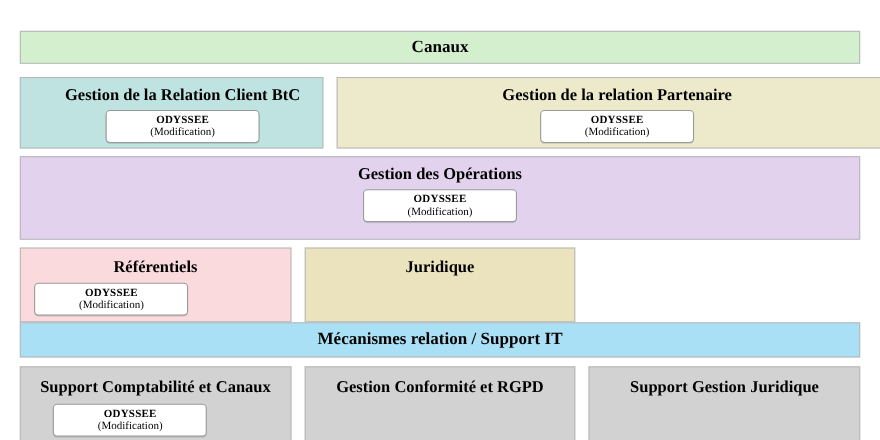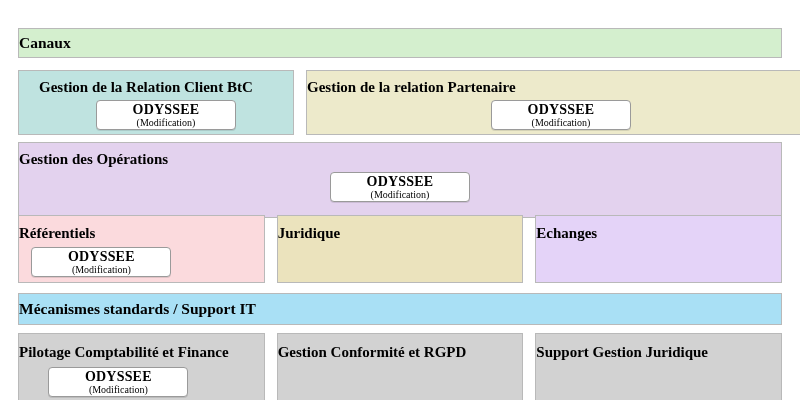--- a/index.html
+++ b/index.html
@@ -31,21 +31,21 @@
     border: 1px solid #b9b9b9;
     display: flex;
     flex-direction: column;
     align-items: center;
     overflow: hidden;
   }
   .block-title {
     font-weight: bold;
     font-size: 15px;
     color: #000000;
-    text-align: left;
+    text-align: center;
     line-height: 1.15;
     width: 100%;
   }
   .band .block-title {
     font-size: 15.5px;
   }
   .odyssee {
     box-sizing: border-box;
     background: #ffffff;
     border: 1px solid #9a9a9a;
@@ -54,35 +54,35 @@
     height: 30px;
     display: flex;
     flex-direction: column;
     align-items: center;
     justify-content: center;
     line-height: 1.0;
     box-shadow: 0 1px 0 rgba(0,0,0,0.10);
   }
   .odyssee .ody-name {
     font-weight: bold;
-    font-size: 14px;
+    font-size: 10px;
     letter-spacing: 0.2px;
     color: #000000;
   }
   .odyssee .ody-sub {
     font-size: 10px;
     color: #000000;
     margin-top: 1px;
   }
 
   
   #row-canaux      { top: 28px;  }
   #row-relations   { top: 70px;  }
   #row-operations  { top: 142px; }
-  #row-referentiels{ top: 215px; }
+  #row-referentiels{ top: 225px; }
   #row-mecanismes  { top: 293px; }
   #row-supports    { top: 333px; }
 
   #row-canaux .block      { width: 764px; height: 30px; justify-content: center; }
   #row-operations .block  { width: 764px; height: 76px; padding-top: 8px; }
   #row-mecanismes .block  { width: 764px; height: 32px; justify-content: center; }
 
   #row-relations .block.b-btc  { width: 276px; height: 65px; padding-top: 8px; }
   #row-relations .block.b-part { width: 510px; height: 65px; padding-top: 8px; }
 
@@ -137,34 +137,31 @@
     <div class="block" id="blk-referentiels" style="background: rgb(251, 218, 221);">
       <div class="block-title">Référentiels</div>
       <div class="odyssee">
         <div class="ody-name">ODYSSEE</div>
         <div class="ody-sub">(Modification)</div>
       </div>
     </div>
     <div class="block" id="blk-pilotage" style="background: rgb(235, 227, 189);">
       <div class="block-title">Juridique</div>
     </div>
-    <div class="block" id="blk-echanges" style="background: rgb(228, 211, 248);">
-      <div class="block-title">Echanges</div>
-    </div>
   </div>
 
   <div class="row band" id="row-mecanismes">
     <div class="block" id="blk-mecanismes" style="background: rgb(169, 224, 245);">
-      <div class="block-title">Mécanismes standards / Support IT</div>
+      <div class="block-title">Mécanismes relation / Support IT</div>
     </div>
   </div>
 
   <div class="row" id="row-supports">
     <div class="block" id="blk-compta" style="background: rgb(210, 210, 210);">
-      <div class="block-title">Pilotage Comptabilité et Finance</div>
+      <div class="block-title">Support Comptabilité et Canaux</div>
       <div class="odyssee">
         <div class="ody-name">ODYSSEE</div>
         <div class="ody-sub">(Modification)</div>
       </div>
     </div>
     <div class="block" id="blk-conformite" style="background: rgb(210, 210, 210);">
       <div class="block-title">Gestion Conformité et RGPD</div>
     </div>
     <div class="block" id="blk-juridique" style="background: rgb(210, 210, 210);">
       <div class="block-title">Support Gestion Juridique</div>

